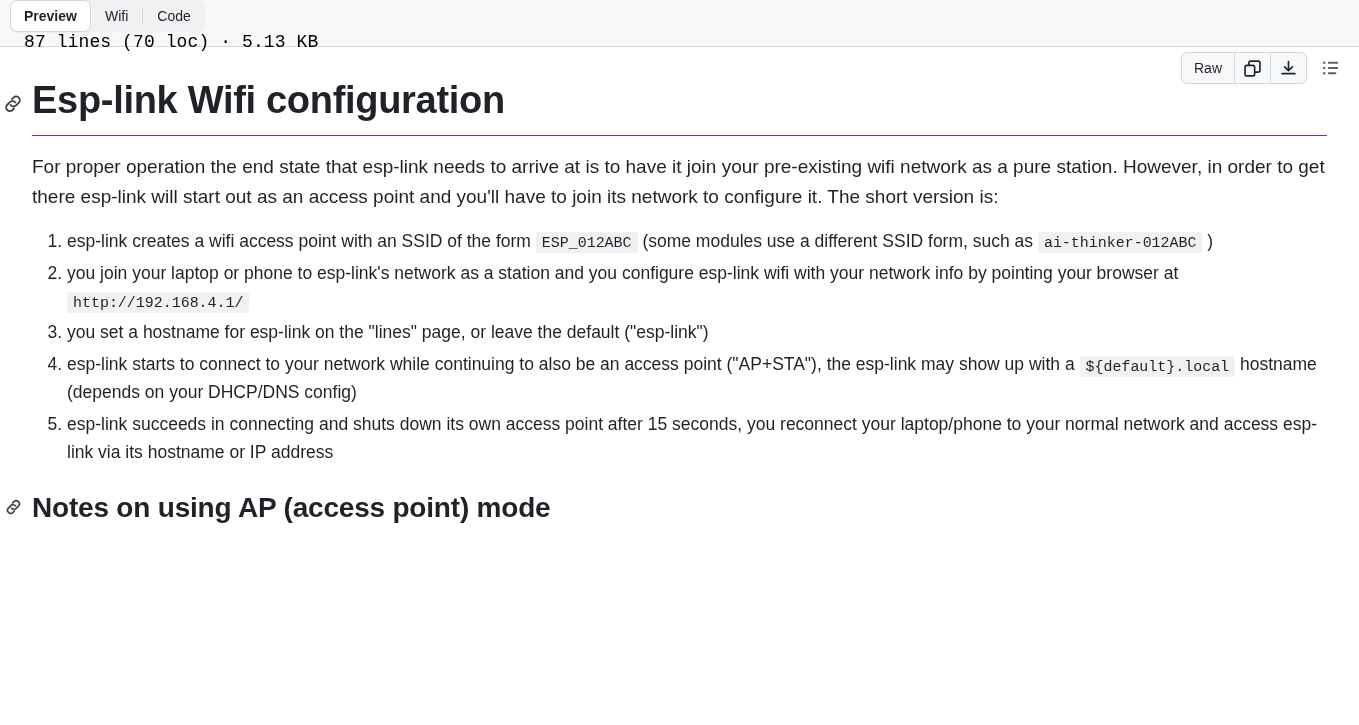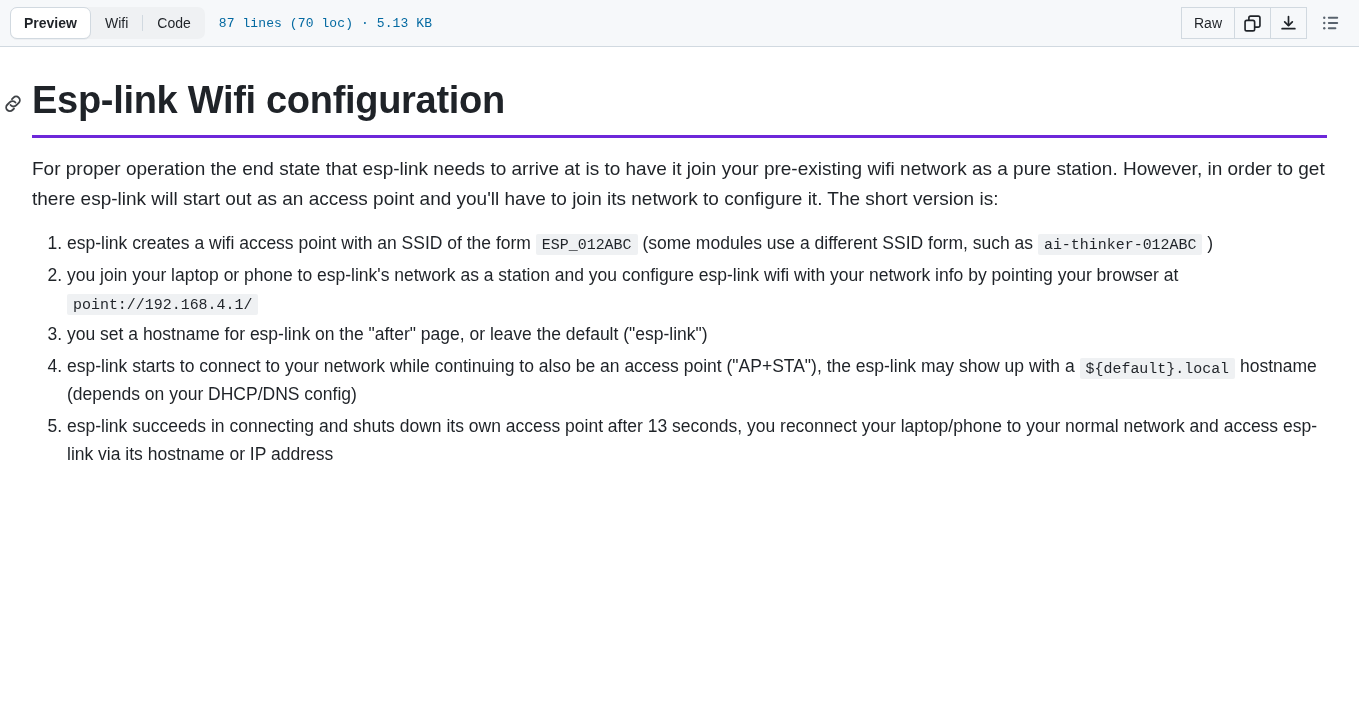--- a/index.html
+++ b/index.html
@@ -12,22 +12,23 @@
     -webkit-font-smoothing: antialiased;
   }
 
   
   .file-header {
     position: relative;
     height: 47px;
     background: #f6f8fa;
     border-bottom: 1px solid #d1d9e0;
     display: flex;
-    align-items: center;
+    align-items: flex-start;
     padding: 0 12px 0 10px;
+    flex-direction: column;
   }
 
   .segmented {
     display: flex;
     align-items: center;
     background: #eff1f3;
     border-radius: 7px;
     height: 32px;
     padding: 0;
   }
@@ -57,39 +58,39 @@
   .seg-divider {
     width: 1px;
     height: 16px;
     background: #d1d9e0;
     flex: 0 0 1px;
   }
 
   .file-meta {
     margin-left: 14px;
     font-family: "Liberation Mono", monospace;
-    font-size: 13px;
-    color: #0369a1;
+    font-size: 18px;
+    color: #000000;
     letter-spacing: 0.1px;
     white-space: nowrap;
   }
 
   .header-right {
     margin-left: auto;
     display: flex;
     align-items: center;
     gap: 8px;
   }
 
   .btn-group {
     display: flex;
     align-items: stretch;
     height: 32px;
     border: 1px solid #d1d9e0;
-    border-radius: 0;
+    border-radius: 6px;
     background: #f6f8fa;
     overflow: hidden;
   }
   .btn-group > .gbtn {
     display: flex;
     align-items: center;
     justify-content: center;
     padding: 0 12px;
     font-size: 14px;
     color: #1f2328;
@@ -121,21 +122,21 @@
   }
   .md-inner { max-width: 1298px; }
 
   h1.md-h1 {
     position: relative;
     font-size: 38px;
     line-height: 1.25;
     font-weight: 600;
     margin: 0 0 16px 0;
     padding-bottom: 10px;
-    border-bottom: 3px solid #6d28d9;
+    border-bottom: 1px solid #6d28d9;
     letter-spacing: -0.3px;
   }
   h2.md-h2 {
     position: relative;
     font-size: 28px;
     line-height: 1.25;
     font-weight: 600;
     margin: 24px 0 16px 0;
     letter-spacing: -0.2px;
   }
@@ -238,21 +239,30 @@
           <path d="M9.8 7.1a2.7 2.7 0 0 0-4.07-.29l-1.9 1.9a2.7 2.7 0 0 0 3.82 3.82l1.08-1.08"></path>
         </svg>
       </a>
       <span>Esp-link Wifi configuration</span>
     </h1>
 
     <p class="md-p">For proper operation the end state that esp-link needs to arrive at is to have it join your pre-existing wifi network as a pure station. However, in order to get there esp-link will start out as an access point and you'll have to join its network to configure it. The short version is:</p>
 
     <ol class="md-ol" id="steps-list">
         <li>esp-link creates a wifi access point with an SSID of the form <code class="md-code">ESP_012ABC</code> (some modules use a different SSID form, such as <code class="md-code">ai-thinker-012ABC</code> )</li>
-        <li>you join your laptop or phone to esp-link's network as a station and you configure esp-link wifi with your network info by pointing your browser at <code class="md-code">point://192.168.4.1/</code></li>
-        <li>you set a hostname for esp-link on the "after" page, or leave the default ("esp-link")</li>
+        <li>you join your laptop or phone to esp-link's network as a station and you configure esp-link wifi with your network info by pointing your browser at <code class="md-code">http://192.168.4.1/</code></li>
+        <li>you set a hostname for esp-link on the "lines" page, or leave the default ("esp-link")</li>
         <li>esp-link starts to connect to your network while continuing to also be an access point ("AP+STA"), the esp-link may show up with a <code class="md-code">${default}.local</code> hostname (depends on your DHCP/DNS config)</li>
-        <li>esp-link succeeds in connecting and shuts down its own access point after 13 seconds, you reconnect your laptop/phone to your normal network and access esp-link via its hostname or IP address</li>
+        <li>esp-link succeeds in connecting and shuts down its own access point after 15 seconds, you reconnect your laptop/phone to your normal network and access esp-link via its hostname or IP address</li>
       </ol>
 
+    <h2 class="md-h2">
+      <a class="anchor-icon" style="left:-28px;">
+        <svg width="19" height="19" viewBox="0 0 16 16" fill="none" stroke="#1f2328" stroke-width="1.4" stroke-linecap="round">
+          <path d="M6.2 8.9a2.7 2.7 0 0 0 4.07.29l1.9-1.9a2.7 2.7 0 0 0-3.82-3.82l-1.09 1.08"></path>
+          <path d="M9.8 7.1a2.7 2.7 0 0 0-4.07-.29l-1.9 1.9a2.7 2.7 0 0 0 3.82 3.82l1.08-1.08"></path>
+        </svg>
+      </a>
+      <span>Notes on using AP (access point) mode</span>
+    </h2>
 
   </div>
 </div>
 
 </body></html>

